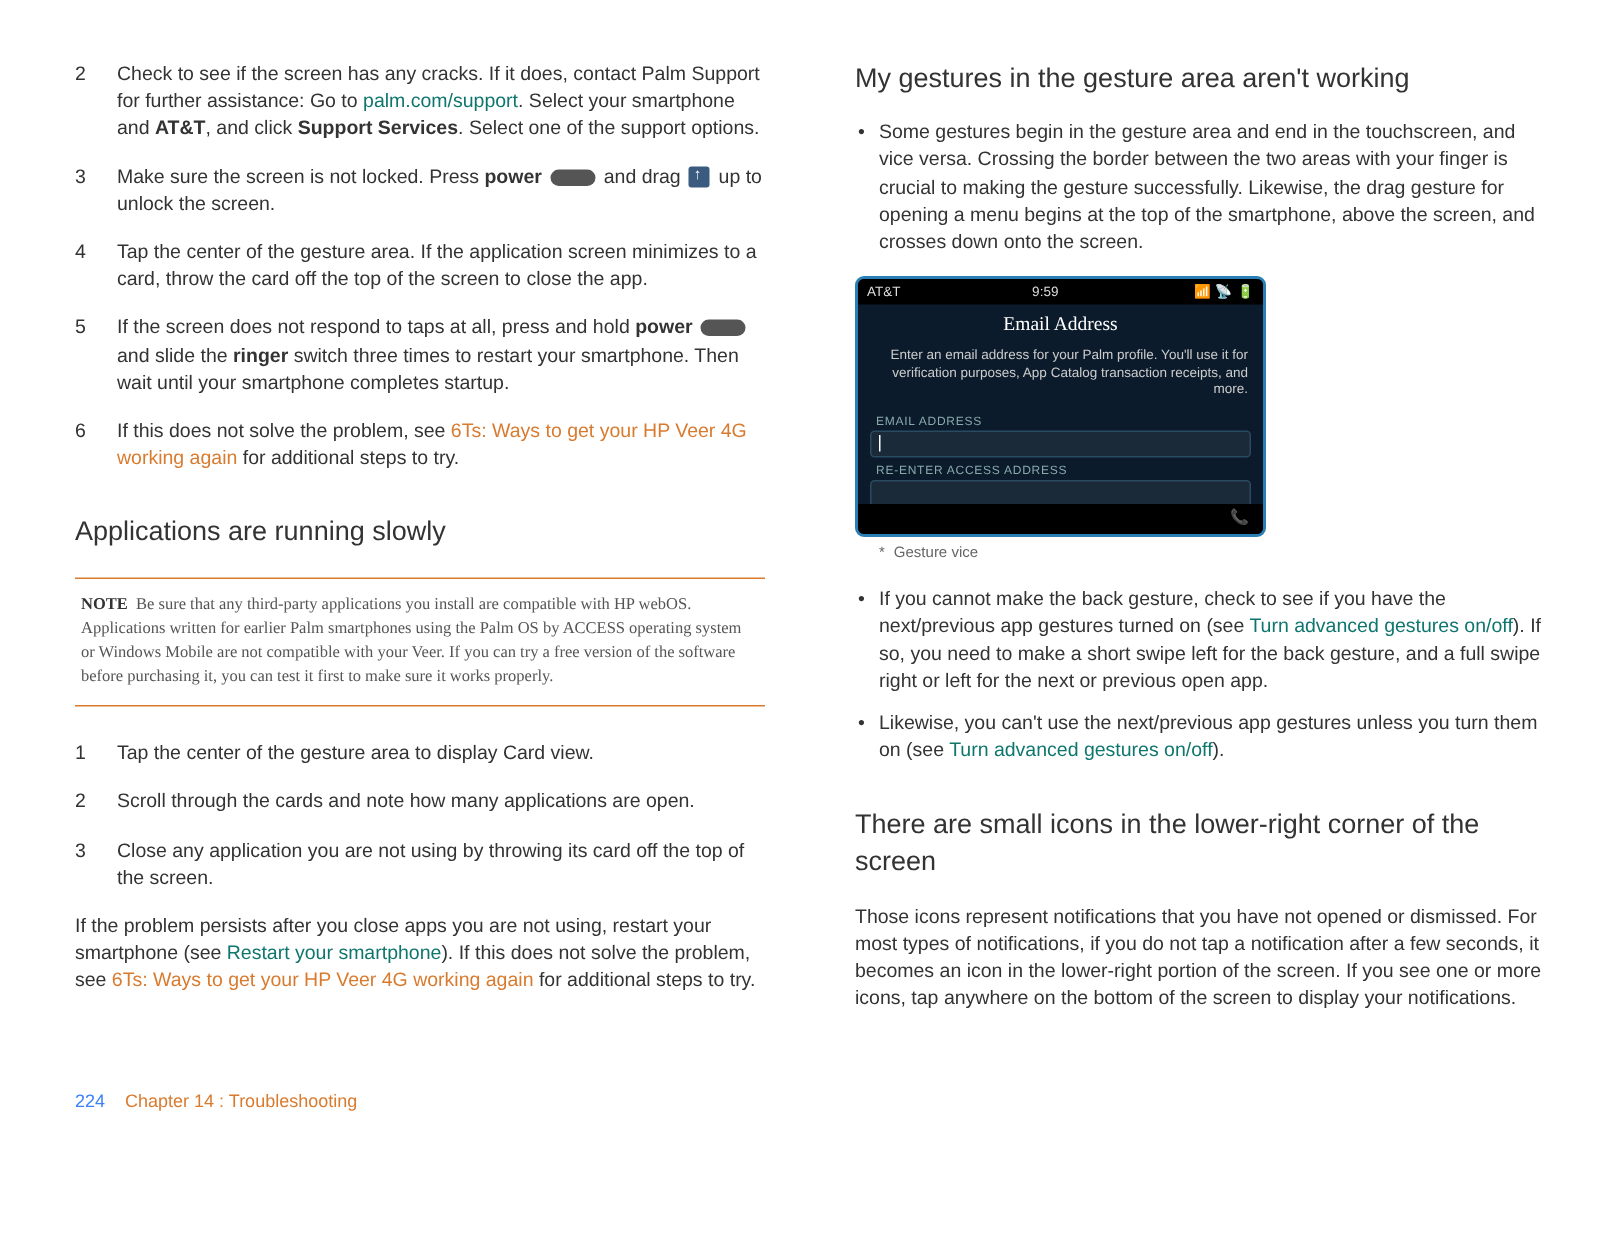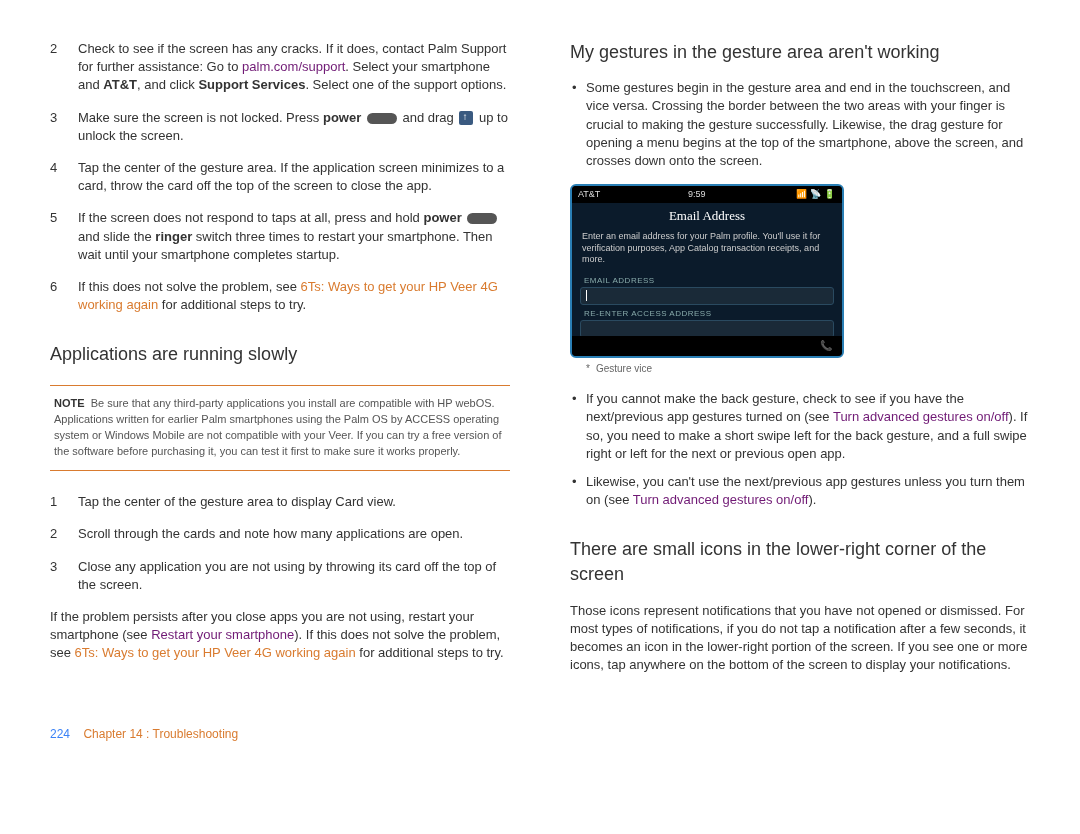--- a/index.html
+++ b/index.html
@@ -38,33 +38,34 @@
     margin-bottom: 14px;
   }
   .numlist li .num {
     flex: 0 0 28px;
     color: #333;
   }
   .numlist li .body {
     flex: 1;
   }
   .link {
-    color: #701a75;
+    color: #0f766e;
   }
   .orange-link {
     color: #d97b2f;
   }
   .notebox {
     border-top: 1px solid #d97b2f;
     border-bottom: 1px solid #d97b2f;
     padding: 10px 4px;
     margin: 18px 0 22px 0;
     font-size: 11px;
     line-height: 1.45;
     color: #555;
+    font-family: Liberation Serif, serif;
   }
   .notebox .label { font-weight: bold; color: #333; }
   .bullets {
     list-style: none;
     padding: 0;
     margin: 12px 0;
   }
   .bullets li {
     position: relative;
     padding-left: 16px;
@@ -129,20 +130,21 @@
     font-size: 13px;
     padding: 4px 0;
     color: #fff;
     font-family: Georgia, serif;
   }
   .phoneshot .desc {
     padding: 2px 10px 6px 10px;
     font-size: 9px;
     line-height: 1.3;
     color: #ccc;
+    text-align: right;
   }
   .phoneshot .field {
     margin: 3px 8px;
   }
   .phoneshot .flabel {
     font-size: 8px;
     letter-spacing: 0.5px;
     color: #8aa;
     padding-left: 4px;
   }

